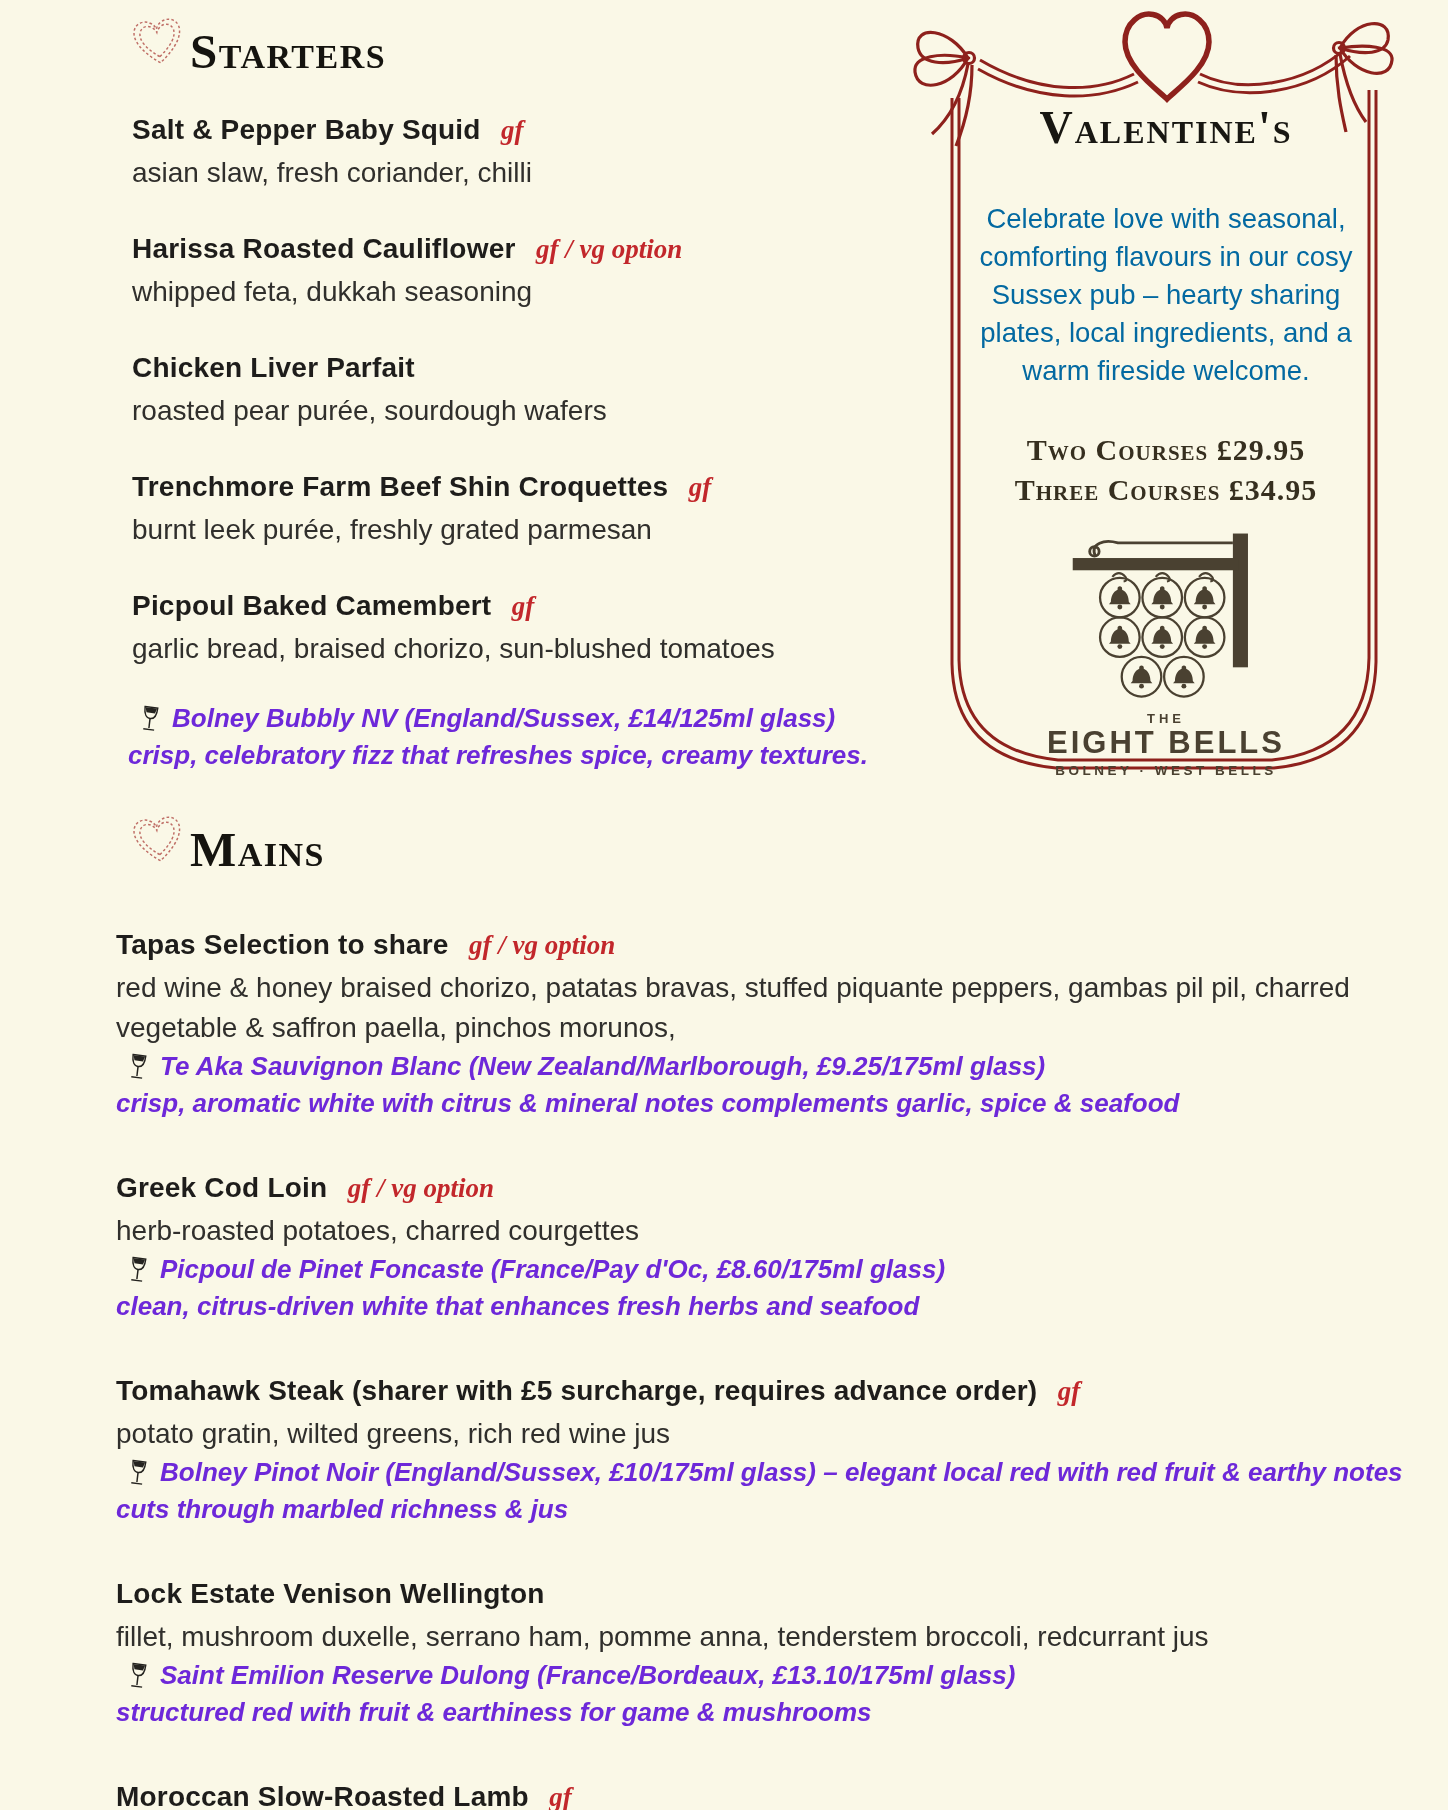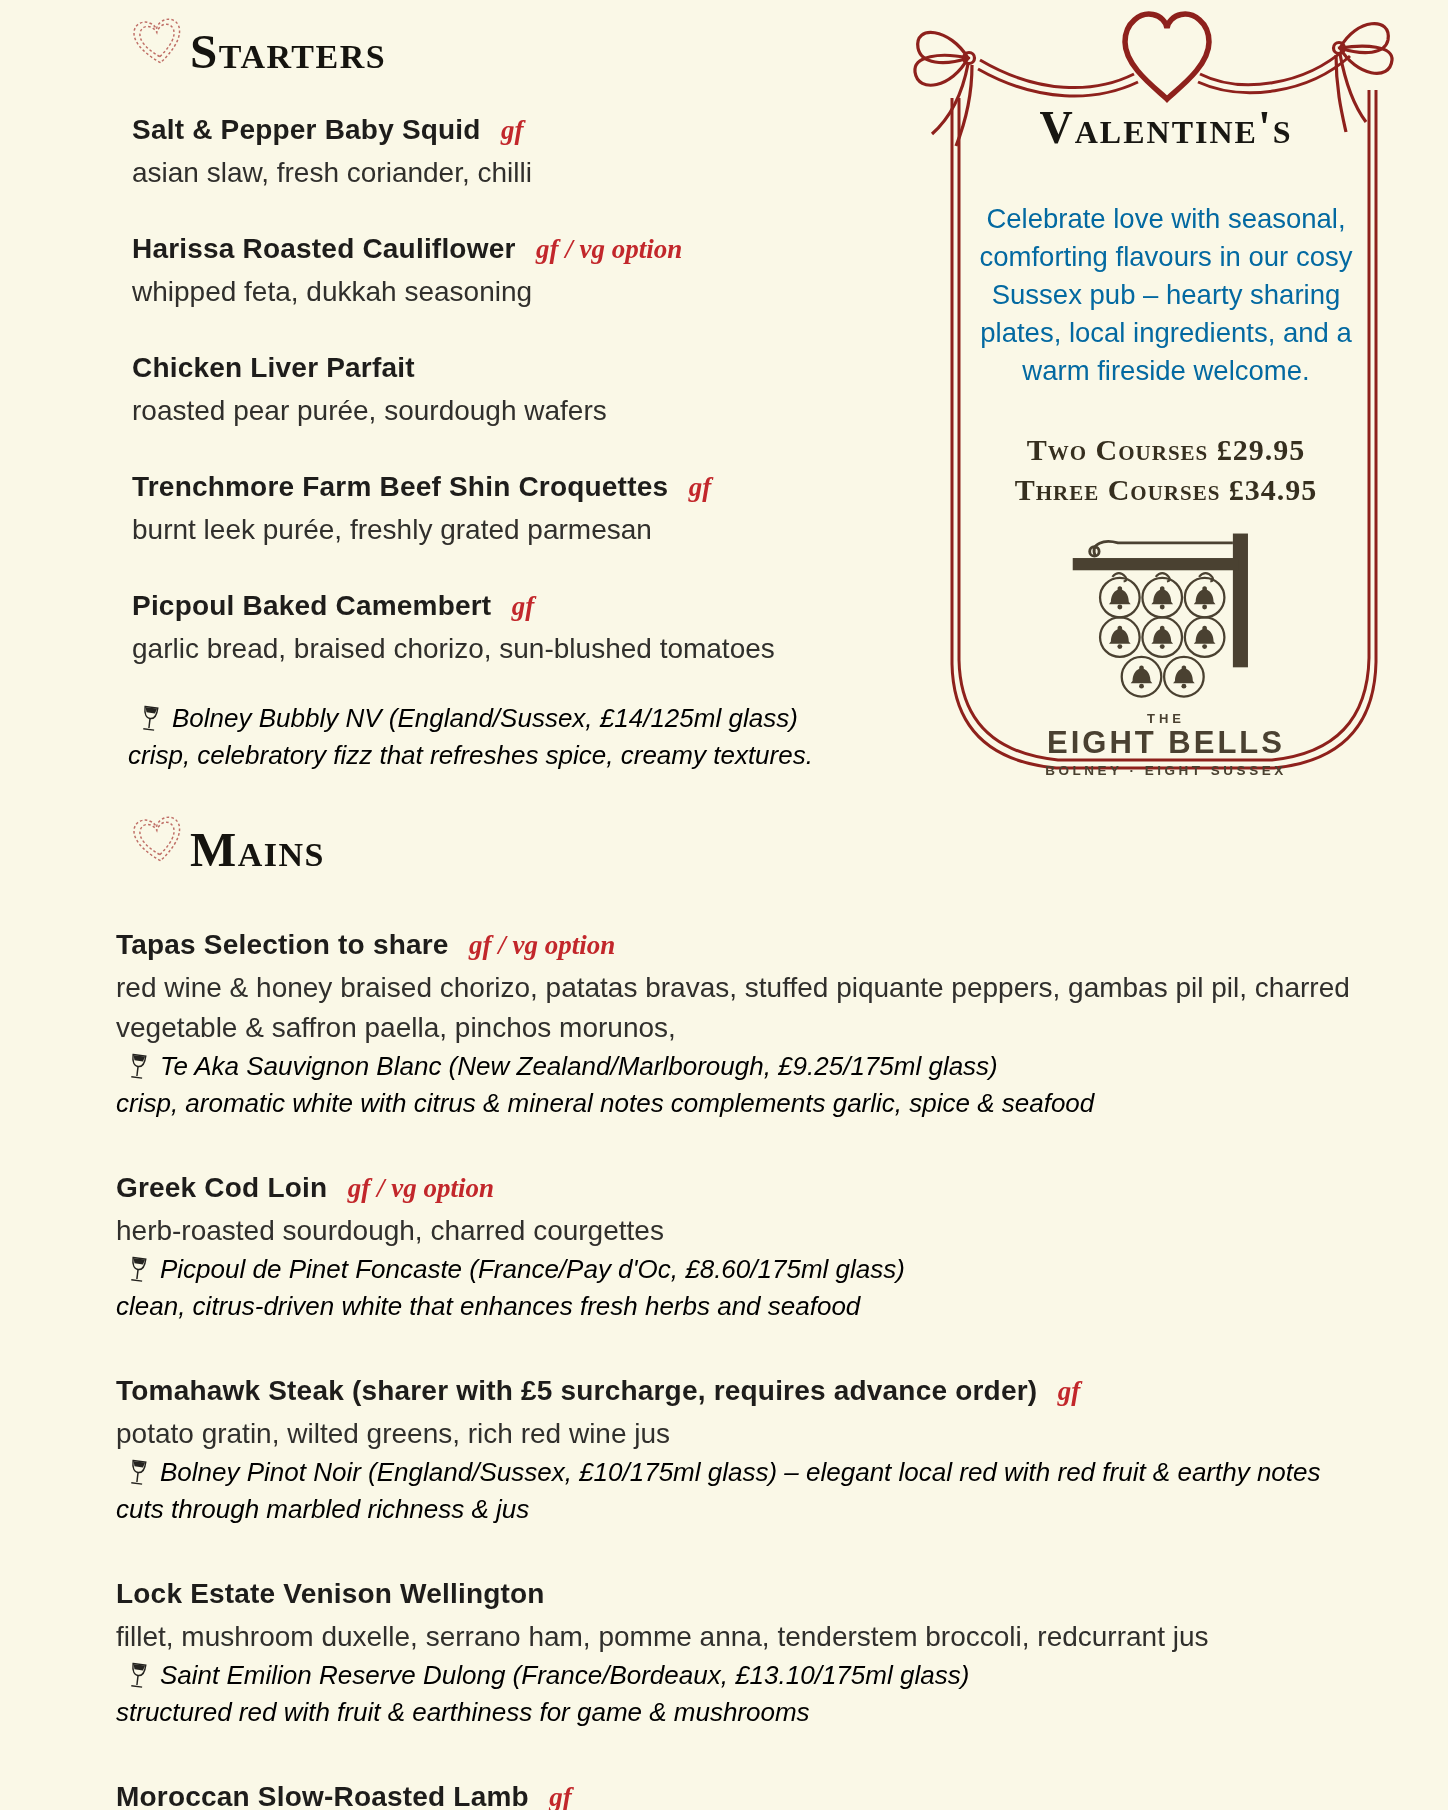--- a/index.html
+++ b/index.html
@@ -41,21 +41,21 @@
   .mi-tag{
     font-family:"Liberation Serif",serif;
     font-style:italic;font-weight:600;
     font-size:27px;color:#c2272b;
     margin-left:16px;
   }
   .mi-desc{
     font-size:28px;line-height:40px;color:#302f2c;max-width:1240px;
   }
   .wine{
-    font-style:italic;font-size:26px;line-height:37px;color:#000000;max-width:1300px;
+    font-style:italic;font-size:26px;line-height:37px;color:#6d28d9;max-width:1300px;font-weight:bold;
   }
   .wine-l1{display:flex;align-items:center;padding-left:12px;}
   .wine-ic{display:inline-flex;margin-right:12px;flex:0 0 auto;}
   .pair-starters{margin:-6px 0 0 12px;}
 
   
   .val-box{
     position:absolute;left:888px;top:2px;width:556px;height:800px;
   }
   .frame{position:absolute;inset:0;}
@@ -197,21 +197,21 @@
         <span>Te Aka Sauvignon Blanc (New Zealand/Marlborough, £9.25/175ml glass)</span>
       </div>
       <div class="wine-l2">crisp, aromatic white with citrus &amp; mineral notes complements garlic, spice &amp; seafood</div>
     </div>
   </div>
         <div class="mi">
     <div class="mi-head">
       <span class="mi-name">Greek Cod Loin</span>
       <span class="mi-tag">gf / vg option</span>
     </div>
-    <div class="mi-desc">herb-roasted sourdough, charred courgettes</div>
+    <div class="mi-desc">herb-roasted potatoes, charred courgettes</div>
     <div class="wine">
       <div class="wine-l1">
         <span class="wine-ic">
           <svg width="20" height="28" viewBox="0 0 22 30">
             <g transform="rotate(7 11 15)">
               <path d="M4 2 L18 2 C18 10.5 15 14.5 11 14.5 C7 14.5 4 10.5 4 2 Z" fill="none" stroke="#24231f" stroke-width="1.6"></path>
               <path d="M4.6 2.7 L17.4 2.7 L15.7 8.2 L6.3 8.2 Z" fill="#24231f"></path>
               <line x1="11" y1="14.5" x2="11" y2="25" stroke="#24231f" stroke-width="1.6"></line>
               <path d="M5 26.6 L17 26.6" stroke="#24231f" stroke-width="1.6"></path>
             </g>
@@ -361,18 +361,18 @@
           <use href="#bellg" x="101" y="76"></use>
           <use href="#bellg" x="146" y="76"></use>
           <use href="#bellg" x="56" y="118"></use>
           <use href="#bellg" x="101" y="118"></use>
           <use href="#bellg" x="146" y="118"></use>
           <use href="#bellg" x="79" y="160"></use>
           <use href="#bellg" x="124" y="160"></use>
         </svg>
         <div class="logo-the">THE</div>
         <div class="logo-name">EIGHT BELLS</div>
-        <div class="logo-loc">BOLNEY · EIGHT SUSSEX</div>
+        <div class="logo-loc">BOLNEY · WEST BELLS</div>
       </div>
     </div>
   </aside>
 
 </div>
 
 </body></html>

